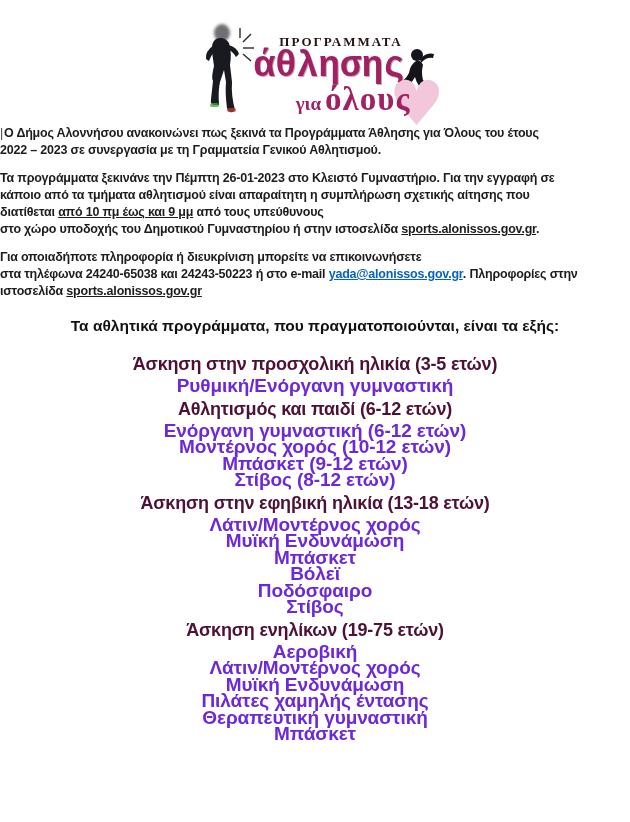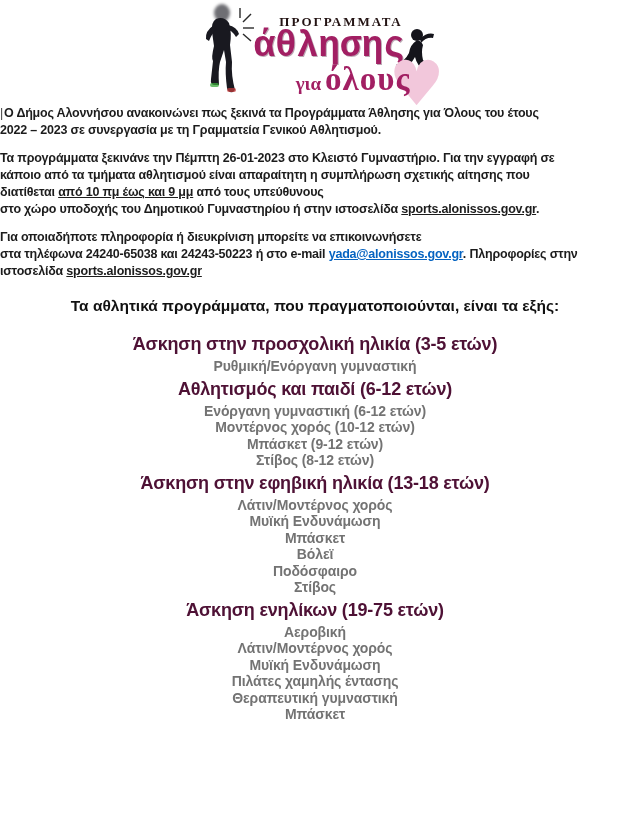--- a/index.html
+++ b/index.html
@@ -3,21 +3,21 @@
 <meta charset="utf-8">
 <style>
   html,body{margin:0;padding:0;background:#fff;}
   .page{
     width:630px;height:822px;margin:0 auto;position:relative;
     background:#fff;overflow:hidden;
     font-family:"Liberation Sans",sans-serif;
     color:var(--ink,#1c1c1c);
   }
   
-  .logo{display:flex;justify-content:center;align-items:flex-start;padding-top:0;height:94px;position:relative;}
+  .logo{display:flex;justify-content:center;align-items:flex-start;padding-top:20px;height:94px;position:relative;}
   .logo-runner{margin-right:-6px;}
   .logo-text{display:flex;flex-direction:column;align-items:center;position:relative;}
   .logo-top{
     font-family:"Liberation Serif",serif;font-weight:bold;font-size:13px;
     letter-spacing:2px;color:#241414;transform:translateX(14px);margin-top:14px;
   }
   .logo-main{
     font-family:Liberation Mono, monospace;font-weight:bold;font-size:36px;line-height:.95;
     color:var(--accent,#a21f63);text-shadow:1px 1px 0 rgba(60,10,40,.35);
     transform:translateX(2px);
@@ -45,21 +45,21 @@
     margin-top:17px;text-align:center;font-size:15.5px;font-weight:700;color:#111;
   }
   
   .sections{margin-top:6px;text-align:center;}
   .sections section{margin-top:4px;}
   .sections section:first-child{margin-top:19px;}
   .sec-title{
     font-size:18px;font-weight:700;color:var(--plum,#4e1135);margin-bottom:3px;letter-spacing:-0.2px;
   }
   .sec-item{
-    font-size:14px;font-weight:700;color:#737373;line-height:16.5px;letter-spacing:-0.1px;
+    font-size:19px;font-weight:700;color:#6d28d9;line-height:16.5px;letter-spacing:-0.1px;
   }
 </style>
 </head>
 <body>
 
 <div class="page" style="--accent: #a21f63; --plum: #4e1135; --link: #0563c1; --heart: #f2c7db; --ink: #1c1c1c;">
 
   <div class="logo">
     <svg class="logo-runner" width="66" height="94" viewBox="0 0 66 94" aria-hidden="true">
       <ellipse cx="31" cy="13" rx="8" ry="9" fill="#6f6f74" style="filter:blur(1.6px);"></ellipse>

